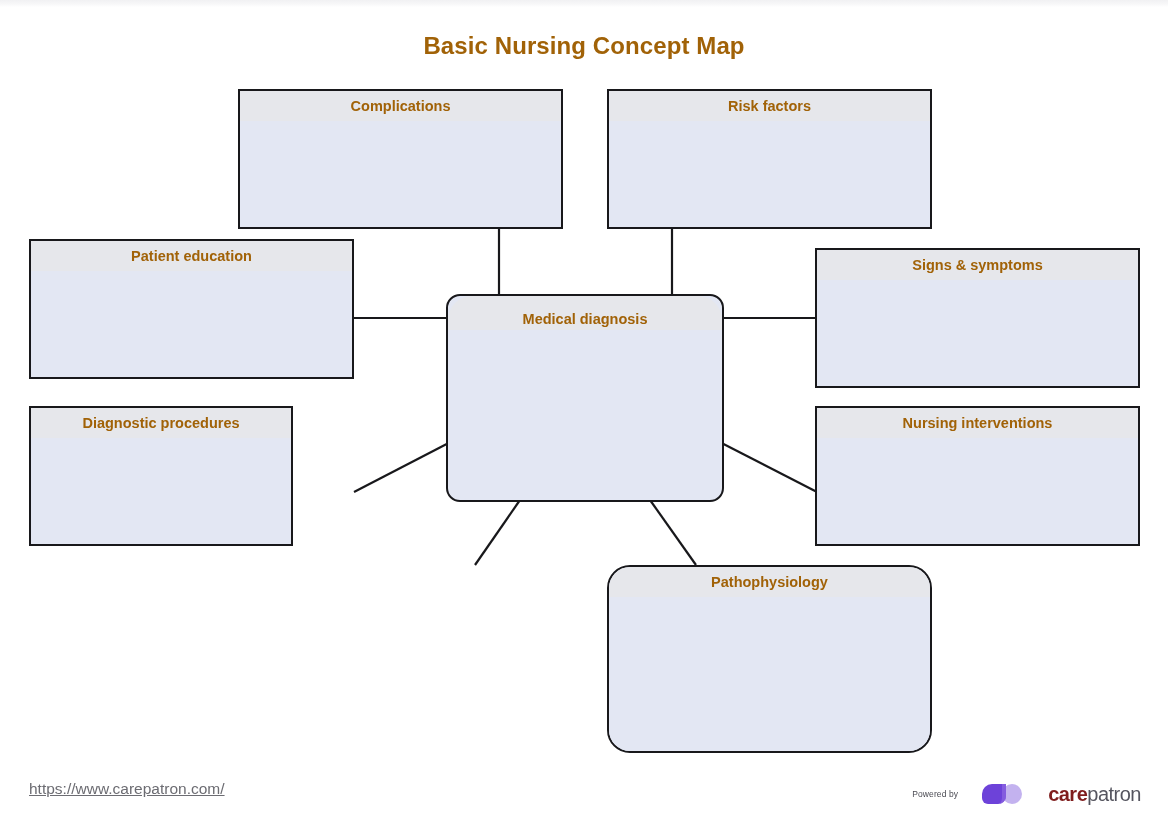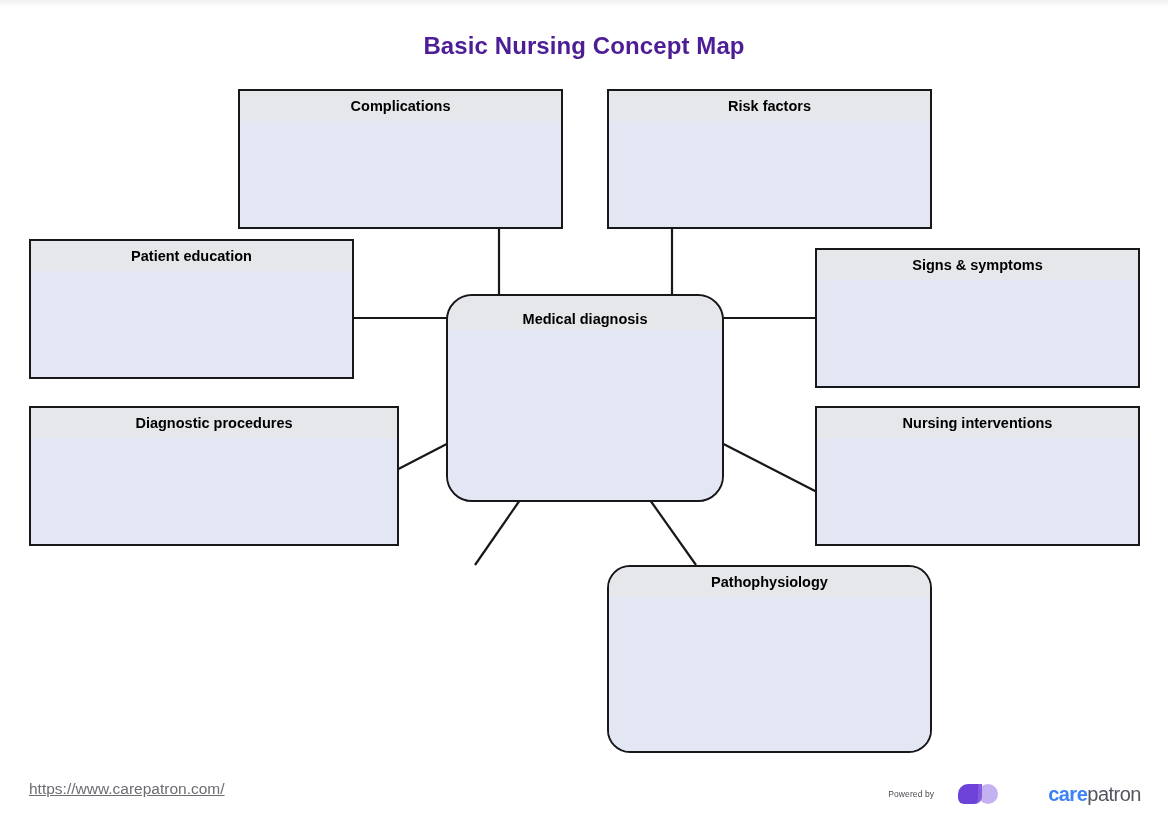--- a/index.html
+++ b/index.html
@@ -68,33 +68,33 @@
   .node .node-header {
     height: 30px;
     background: #e6e7eb;
     display: flex;
     align-items: center;
     justify-content: center;
   }
   .node .node-title {
     font-size: 14.5px;
     font-weight: bold;
-    color: #000000;
+    color: #a16207;
     line-height: 1;
     white-space: nowrap;
   }
   .node .node-body {
     background: #e3e7f3;
     width: 100%;
     height: calc(100% - 30px);
   }
 
   
   #node-center {
-    border-radius: 26px;
+    border-radius: 14px;
   }
   #node-center .node-header {
     border-top-left-radius: 24px;
     border-top-right-radius: 24px;
     height: 34px;
     align-items: flex-end;
     padding-bottom: 4px;
   }
   #node-center .node-body {
     height: calc(100% - 34px);
@@ -124,42 +124,42 @@
   #brand-powered {
     font-size: 8.5px;
     color: #4a4a52;
     letter-spacing: 0.1px;
   }
   #brand-wordmark {
     font-size: 20px;
     line-height: 1;
     letter-spacing: -0.5px;
   }
-  #brand-care { font-weight: bold; color: #3b82f6; margin-left: 24px; }
+  #brand-care { font-weight: bold; color: #7f1d1d; }
   #brand-patron { font-weight: normal; color: #55555f; }
 </style>
 </head>
 <body>
 
 <div id="page-edge"></div>
 
 <div id="canvas">
 
   <svg id="connectors" viewBox="0 0 1168 830" width="1168" height="830">
     <line x1="499" y1="229" x2="499" y2="296" stroke="#18181b"></line>
     <line x1="672" y1="229" x2="672" y2="296" stroke="#18181b"></line>
     <line x1="354" y1="318" x2="448" y2="318" stroke="#18181b"></line>
     <line x1="722" y1="318" x2="817" y2="318" stroke="#18181b"></line>
     <line x1="354" y1="492" x2="466" y2="434" stroke="#18181b"></line>
     <line x1="704" y1="434" x2="817" y2="492" stroke="#18181b"></line>
     <line x1="520" y1="500" x2="475" y2="565" stroke="#18181b"></line>
     <line x1="650" y1="500" x2="696" y2="565" stroke="#18181b"></line>
   </svg>
 
-  <div id="page-title" style="color: #4c1d95;">Basic Nursing Concept Map</div>
+  <div id="page-title" style="color: #a16207;">Basic Nursing Concept Map</div>
 
   <div class="node" id="node-complications" style="left: 238px; top: 89px; width: 325px; height: 140px; border-color: rgb(24, 24, 27);">
     <div class="node-header" style="background: rgb(230, 231, 235);">
       <span class="node-title">Complications</span>
     </div>
     <div class="node-body" style="background: rgb(227, 231, 243);"></div>
   </div>
 
   <div class="node" id="node-risk-factors" style="left: 607px; top: 89px; width: 325px; height: 140px; border-color: rgb(24, 24, 27);">
     <div class="node-header" style="background: rgb(230, 231, 235);">
@@ -175,21 +175,21 @@
     <div class="node-body" style="background: rgb(227, 231, 243);"></div>
   </div>
 
   <div class="node" id="node-signs-symptoms" style="left: 815px; top: 248px; width: 325px; height: 140px; border-color: rgb(24, 24, 27);">
     <div class="node-header" style="background: rgb(230, 231, 235);">
       <span class="node-title">Signs &amp; symptoms</span>
     </div>
     <div class="node-body" style="background: rgb(227, 231, 243);"></div>
   </div>
 
-  <div class="node" id="node-diagnostic-procedures" style="left: 29px; top: 406px; width: 370px; height: 140px; border-color: rgb(24, 24, 27);">
+  <div class="node" id="node-diagnostic-procedures" style="left: 29px; top: 406px; width: 264px; height: 140px; border-color: rgb(24, 24, 27);">
     <div class="node-header" style="background: rgb(230, 231, 235);">
       <span class="node-title">Diagnostic procedures</span>
     </div>
     <div class="node-body" style="background: rgb(227, 231, 243);"></div>
   </div>
 
   <div class="node" id="node-nursing-interventions" style="left: 815px; top: 406px; width: 325px; height: 140px; border-color: rgb(24, 24, 27);">
     <div class="node-header" style="background: rgb(230, 231, 235);">
       <span class="node-title">Nursing interventions</span>
     </div>

